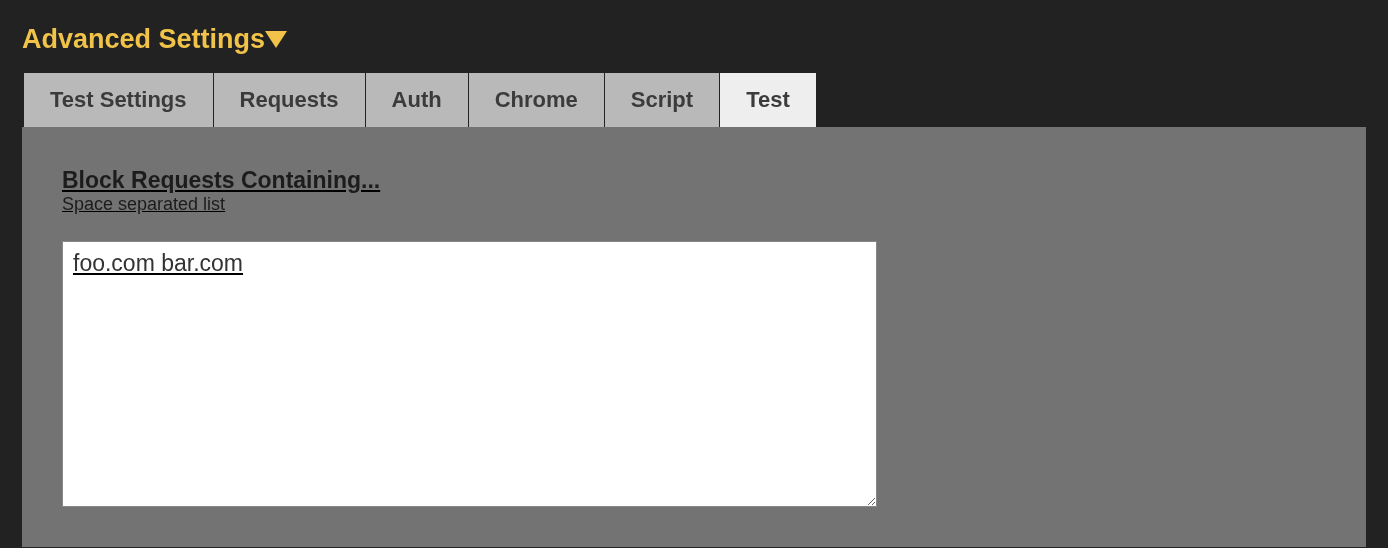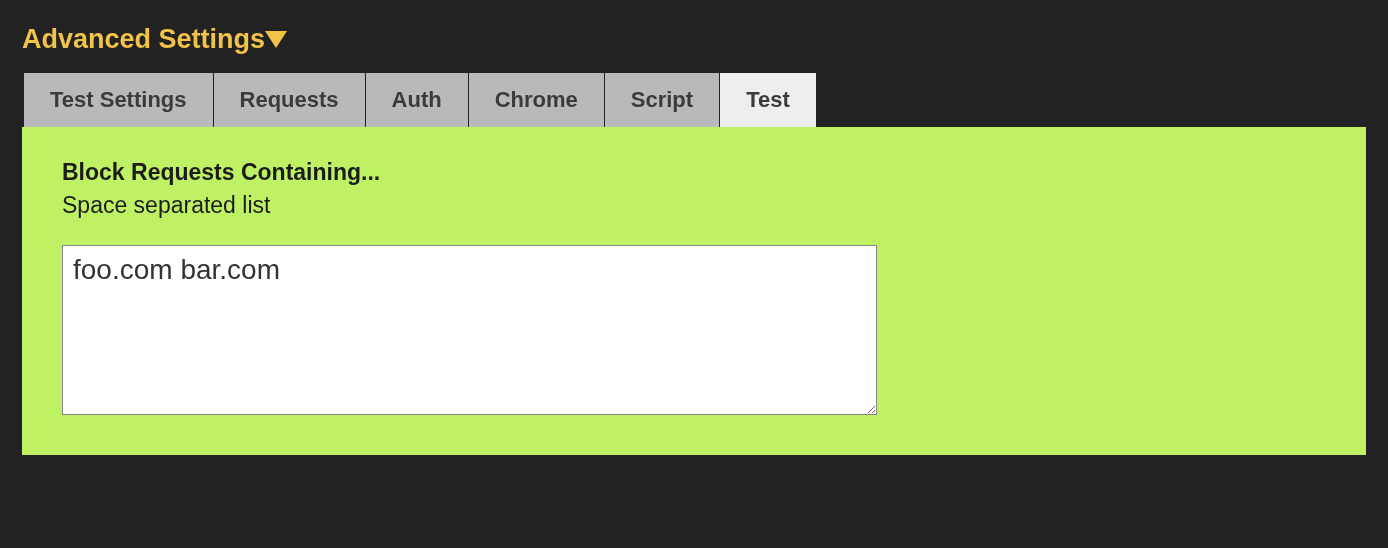--- a/index.html
+++ b/index.html
@@ -53,42 +53,42 @@
       
     }
     .tab.active {
       background: #eeeeee;
       border-bottom: 3px solid #eeeeee;
     }
     .panel-wrapper {
       padding: 0 22px;
     }
     .panel {
-      background: #bef264;
-      padding: 32px 40px 40px 40px;
+      background: #737373;
+      padding: 40px 40px 40px 40px;
       margin-top: -3px;
       position: relative;
+      text-decoration: underline;
     }
     .panel-heading {
       font-size: 23px;
       font-weight: bold;
       color: #1c1c1c;
     }
     .panel-sub {
-      font-size: 23px;
+      font-size: 18px;
       color: #1c1c1c;
-      margin-top: 6px;
     }
     .block-textarea {
       display: block;
       margin-top: 26px;
       width: 815px;
-      height: 170px;
+      height: 266px;
       font-family: Arial, Helvetica, sans-serif;
-      font-size: 28px;
+      font-size: 23px;
       color: #333;
       padding: 8px 10px;
       border: 1px solid #888;
       resize: both;
       outline: none;
       background: #fff;
     }
   </style>
 </head>
 <body>

